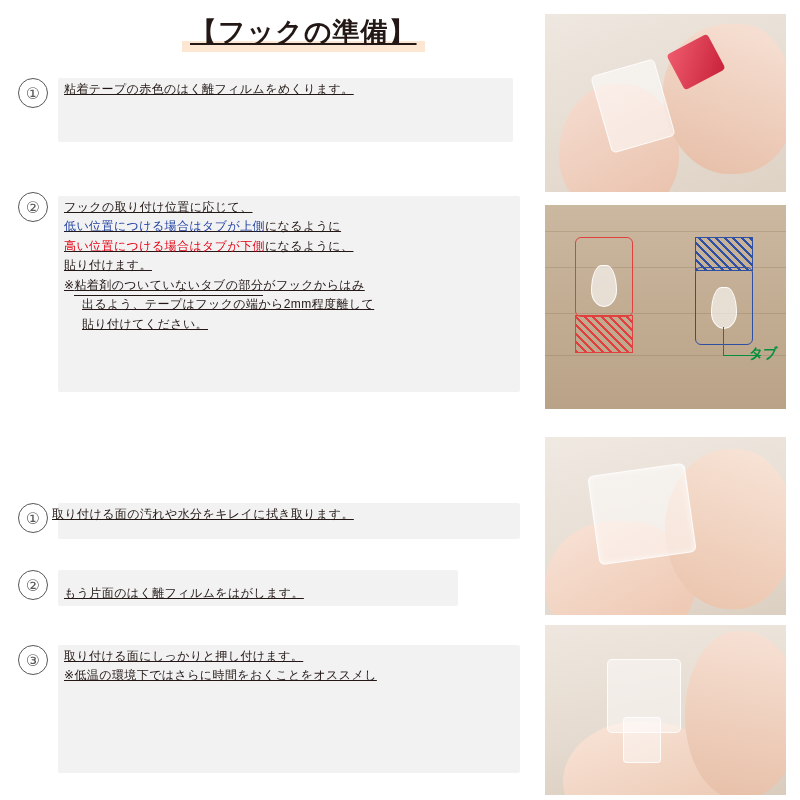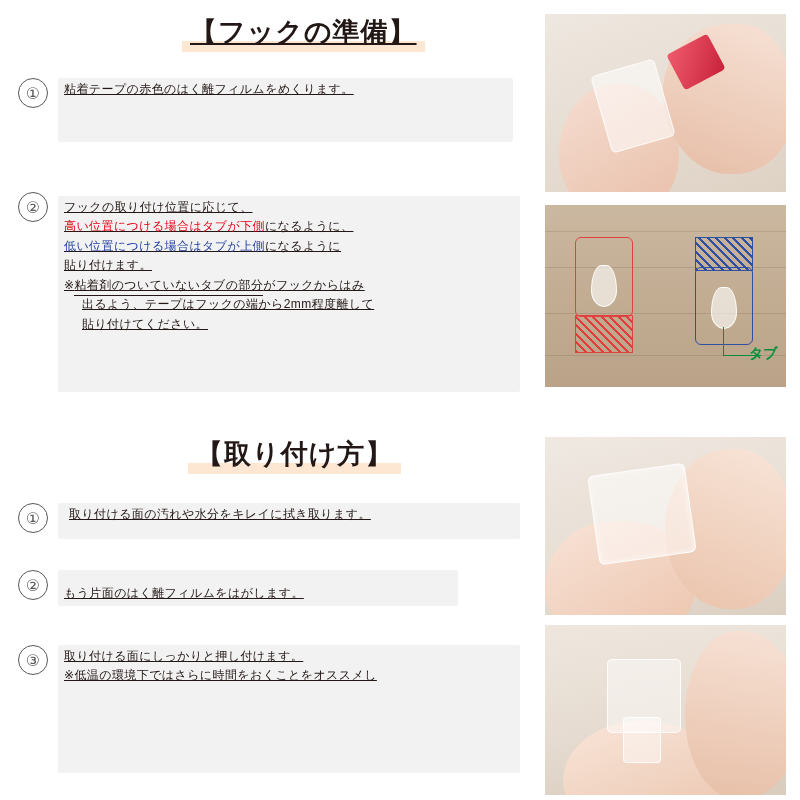--- a/index.html
+++ b/index.html
@@ -173,40 +173,34 @@
     <div class="body" style="left:64px;top:80px;">
       <span class="line">粘着テープの赤色のはく離フィルムをめくります。</span>
     </div>
   </div>
 
   <div class="step">
     <div class="num" style="left:18px;top:192px;">②</div>
     <div class="shade" style="left:58px;top:196px;width:462px;height:196px;"></div>
     <div class="body" style="left:64px;top:198px;">
       <span class="line">フックの取り付け位置に応じて、</span>
+      <span class="line"><span class="blue">低い位置につける場合はタブが上側</span><span>になるように</span></span>
       <span class="line"><span class="red">高い位置につける場合はタブが下側</span><span>になるように、</span></span>
-      <span class="line"><span class="blue">低い位置につける場合はタブが上側</span><span>になるように</span></span>
       <span class="line">貼り付けます。</span>
       <span class="line"><span>※</span><span class="uline">粘着剤のついていないタブの部分</span><span>がフックからはみ</span></span>
       <span class="line" style="padding-left:18px;">出るよう、テープはフックの端から2mm程度離して</span>
       <span class="line" style="padding-left:18px;">貼り付けてください。</span>
     </div>
   </div>
 
-  <div class="section-title-wrap" style="left:196px;top:436px;">
-    <div class="section-title" style="position:relative;">
-      <span class="hl"></span>
-      <span>【取り付け方】</span>
-    </div>
-  </div>
 
   <div class="step">
     <div class="num" style="left:18px;top:503px;">①</div>
     <div class="shade" style="left:58px;top:503px;width:462px;height:36px;"></div>
-    <div class="body" style="left:69px;top:505px;">
+    <div class="body" style="left:52px;top:505px;">
       <span class="line">取り付ける面の汚れや水分をキレイに拭き取ります。</span>
     </div>
   </div>
 
   <div class="step">
     <div class="num" style="left:18px;top:570px;">②</div>
     <div class="shade" style="left:58px;top:570px;width:400px;height:36px;"></div>
     <div class="body" style="left:64px;top:584px;">
       <span class="line">もう片面のはく離フィルムをはがします。</span>
     </div>
@@ -221,21 +215,21 @@
     </div>
   </div>
 
   <div class="photo ph1" style="left:545px;top:14px;width:241px;height:178px;">
     <div class="hand" style="left:14px;top:70px;width:120px;height:130px;"></div>
     <div class="hand2" style="left:118px;top:10px;width:132px;height:150px;"></div>
     <div class="hook" style="left:55px;top:52px;width:64px;height:78px;"></div>
     <div class="film" style="left:128px;top:28px;width:46px;height:40px;"></div>
   </div>
 
-  <div class="photo ph2" style="left:545px;top:205px;width:241px;height:182px;">
+  <div class="photo ph2" style="left:545px;top:205px;width:241px;height:204px;">
     <div class="grain" style="top:26px;"></div>
     <div class="grain" style="top:62px;"></div>
     <div class="grain" style="top:108px;"></div>
     <div class="grain" style="top:150px;"></div>
 
     <div class="redline" style="left:30px;top:32px;width:56px;height:78px;"></div>
     <div class="peg" style="left:46px;top:60px;width:24px;height:40px;"></div>
     <div class="hatch-r" style="left:30px;top:110px;width:56px;height:36px;"></div>
 
     <div class="hatch-b" style="left:150px;top:32px;width:56px;height:32px;"></div>

